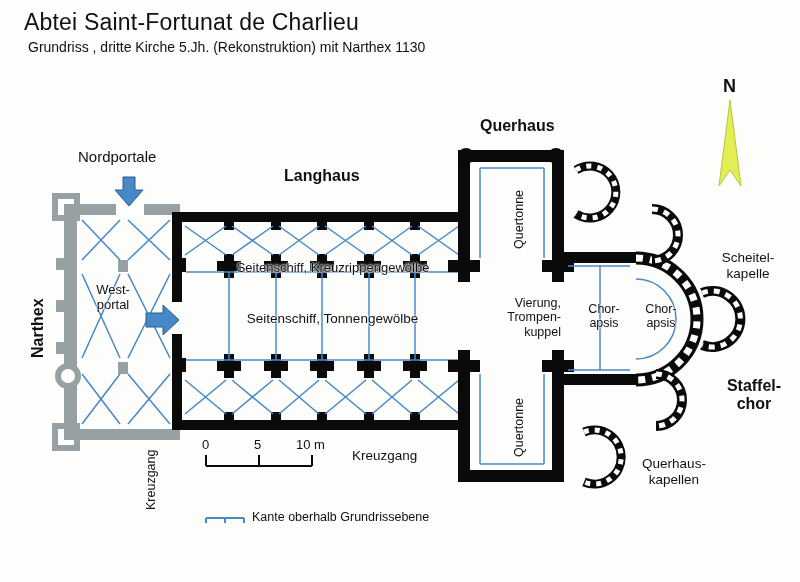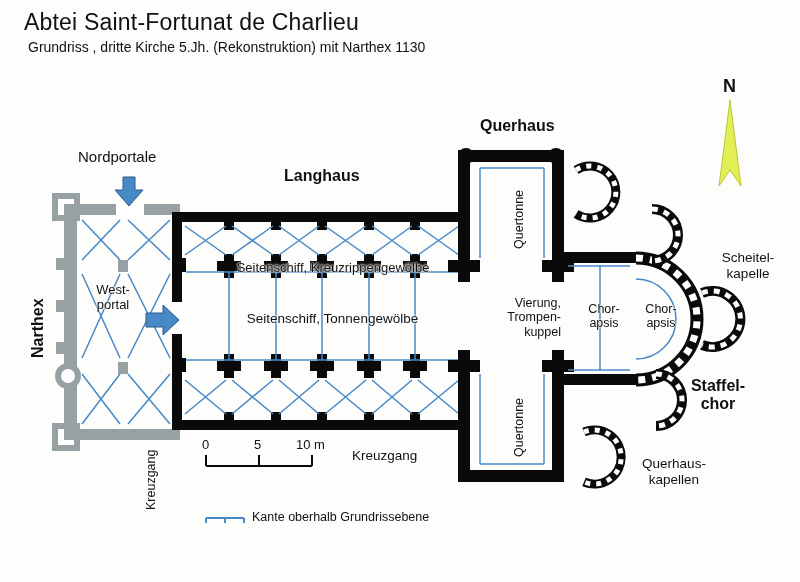--- a/index.html
+++ b/index.html
@@ -262,21 +262,21 @@
   <div class="lbl center small" style="left:632px;top:302px;width:58px;">
     <div>Chor-</div>
     <div>apsis</div>
   </div>
 
   <div class="lbl center" style="left:702px;top:250px;width:92px;font-size:13.5px;">
     <div>Scheitel-</div>
     <div>kapelle</div>
   </div>
 
-  <div class="lbl center big" style="left:676px;top:377px;width:84px;">
+  <div class="lbl center big" style="left:712px;top:377px;width:84px;">
     <div>Staffel-</div>
     <div>chor</div>
   </div>
 
   <div class="lbl center" style="left:624px;top:456px;width:100px;font-size:13.5px;">
     <div>Querhaus-</div>
     <div>kapellen</div>
   </div>
 
   <div class="vlabel small" style="left:144px;top:510px;">Kreuzgang</div>

